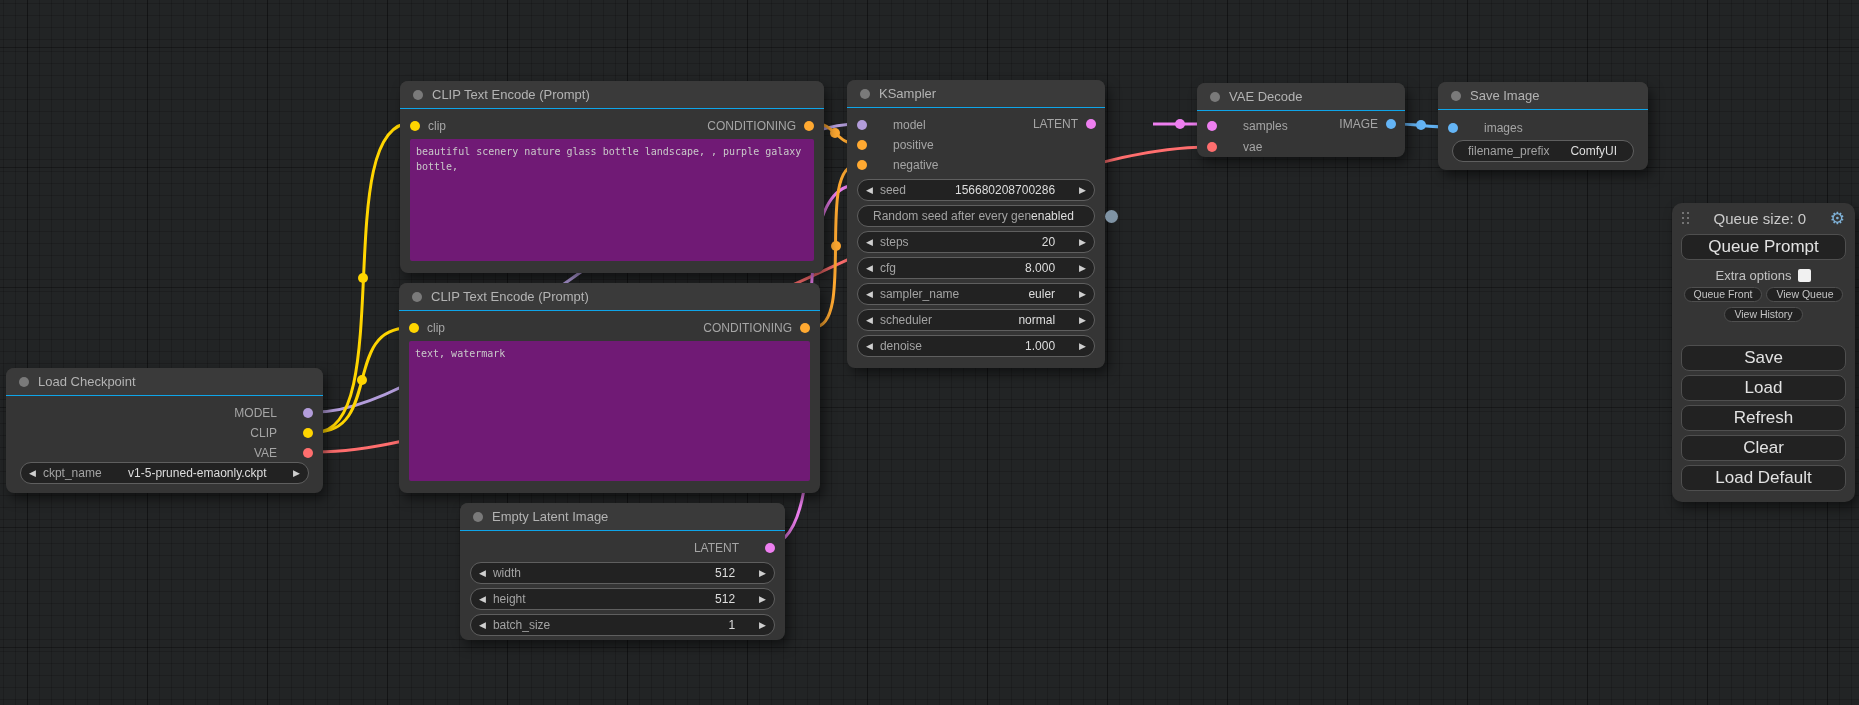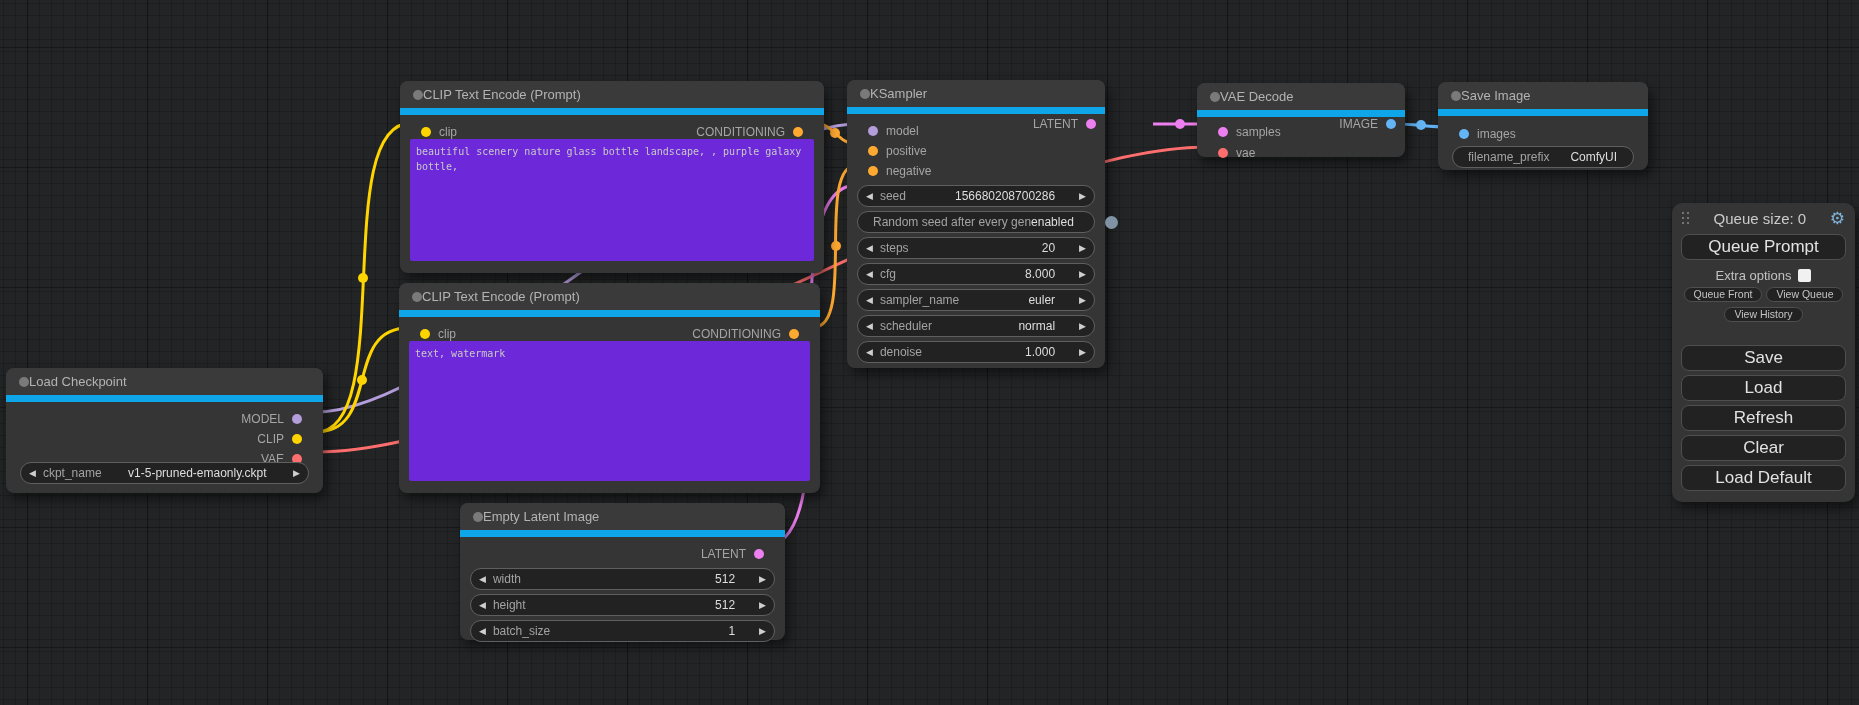--- a/index.html
+++ b/index.html
@@ -21,46 +21,46 @@
   svg#wires path{fill:none;stroke-width:3;}
   .w-model{stroke:var(--model);} .w-clip{stroke:var(--clip);}
   .w-vae{stroke:var(--vae);} .w-cond{stroke:var(--conditioning);}
   .w-latent{stroke:var(--latent);} .w-image{stroke:var(--image);}
   .d-model{fill:var(--model);} .d-clip{fill:var(--clip);}
   .d-vae{fill:var(--vae);} .d-cond{fill:var(--conditioning);}
   .d-latent{fill:var(--latent);} .d-image{fill:var(--image);}
 
   .node{position:absolute;background:#353535;border-radius:8px;
     box-shadow:4px 6px 12px rgba(0,0,0,.5);color:#a5a5a5;font-size:12px;}
-  .nheader{height:27px;display:flex;align-items:center;padding:0 13px;
-    background:#3a3a3a;border-radius:8px 8px 0 0;border-bottom:7px solid #0ea5e9;}
+  .nheader{height:27px;display:flex;align-items:center;gap:9px;padding:0 13px;
+    background:#3a3a3a;border-radius:8px 8px 0 0;border-bottom:1px solid #0ea5e9;}
   .cdot{width:10px;height:10px;border-radius:50%;background:#7a7a7a;flex:none;}
   .ntitle{color:#b3b3b3;font-size:13px;white-space:nowrap;}
   .rows{padding-top:7px;}
-  .slotrow{height:20px;display:flex;align-items:center;gap:8px;padding:0 21px;}
+  .slotrow{height:20px;display:flex;align-items:center;gap:26px;padding:0 10px;}
   .slotrow.out{justify-content:flex-end;}
   .slotrow.dual{justify-content:space-between;}
   .slotgrp{display:flex;align-items:center;gap:8px;}
   .pin{width:10px;height:10px;border-radius:50%;flex:none;}
   .p-model{background:var(--model);} .p-clip{background:var(--clip);}
   .p-vae{background:var(--vae);} .p-cond{background:var(--conditioning);}
   .p-latent{background:var(--latent);} .p-image{background:var(--image);}
   .slbl{color:#a5a5a5;white-space:nowrap;}
   .outabs{position:absolute;right:0;display:flex;align-items:center;gap:8px;padding:0 9px;height:20px;}
 
   .widget{height:20px;border:1px solid #5f5f5f;border-radius:11px;background:#222;
     display:flex;align-items:center;margin:4px 10px;padding:0 8px;font-size:12px;white-space:nowrap;}
   .arrow{color:#cfcfcf;font-size:9px;flex:none;}
   .wname{color:#a3a3a3;margin-left:7px;}
   .wval{color:#dedede;}
   .wval.right{margin-left:auto;margin-right:24px;}
   .wval.center{flex:1;text-align:center;}
   .toggle-circle{width:13px;height:13px;border-radius:50%;background:#7f93a4;margin-left:7px;flex:none;}
 
-  .prompt{position:absolute;left:10px;right:10px;top:58px;bottom:12px;background:#6d28d9;
+  .prompt{position:absolute;left:10px;right:10px;top:58px;bottom:12px;background:#701a75;
     border-radius:2px;color:#c9c9c9;font-family:"DejaVu Sans Mono",monospace;font-size:10px;
     line-height:15px;padding:5px 0 5px 6px;white-space:pre-wrap;word-break:break-word;}
 
   .qpanel{position:absolute;left:1672px;top:203px;width:183px;height:299px;background:#353535;
     border-radius:10px;box-shadow:4px 6px 12px rgba(0,0,0,.5);}
   .qheader{display:flex;align-items:center;padding:7px 10px 4px 10px;}
   .qhandle{display:grid;grid-template-columns:3px 3px;grid-auto-rows:3px;gap:2px;cursor:move;}
   .qhandle i{width:2px;height:2px;border-radius:50%;background:#8a8a8a;}
   .qtitle{flex:1;text-align:center;color:#cbcbcb;font-size:15px;}
   .gear{color:var(--gear);font-size:17px;line-height:14px;cursor:pointer;}

